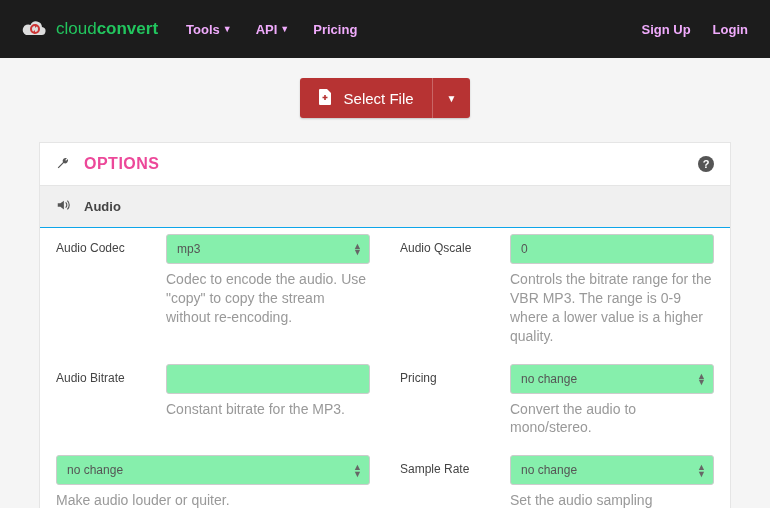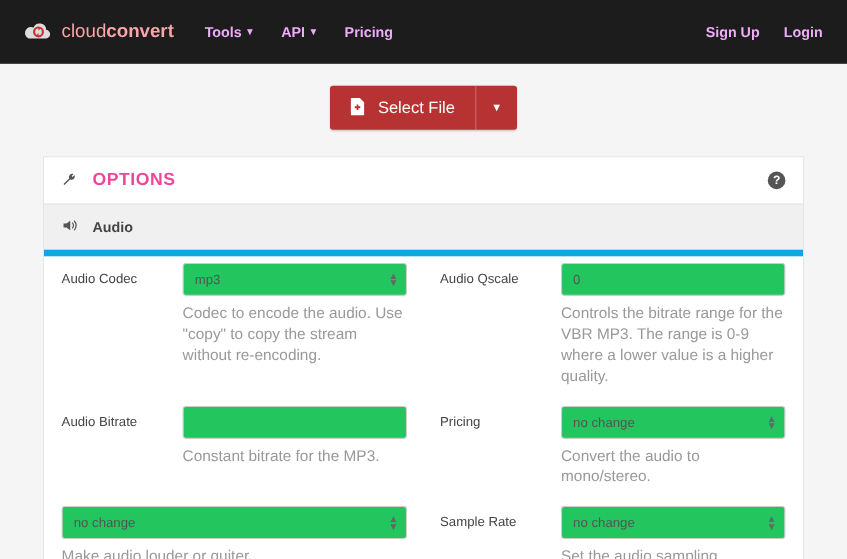--- a/index.html
+++ b/index.html
@@ -1,42 +1,42 @@
 <!DOCTYPE html>
 <html><head>
 <meta charset="utf-8">
 <style>
 * { box-sizing: border-box; margin: 0; padding: 0; }
 body { font-family: -apple-system, BlinkMacSystemFont, "Segoe UI", Arial, sans-serif; background: #f5f5f5; font-size: 13px; color: #333; }
 .navbar { background: #1c1c1c; height: 58px; display: flex; align-items: center; padding: 0 22px; justify-content: space-between; }
 .nav-left { display: flex; align-items: center; gap: 28px; }
-.logo { display: flex; align-items: center; gap: 8px; color: #fca5a5; font-size: 17px; }
+.logo { display: flex; align-items: center; gap: 8px; color: #22c55e; font-size: 17px; }
 .logo-icon { width: 26px; height: 20px; position: relative; }
 .logo svg { display:block; }
 .logo .thin { font-weight: 300; }
 .logo .bold { font-weight: 700; }
 .nav-links { display: flex; gap: 24px; }
 .nav-link { color: #f0abfc; font-size: 13px; font-weight: 600; cursor: pointer; display:flex; align-items:center; gap:3px;}
 .nav-right { display: flex; gap: 22px; }
 .select-file-wrap { display: flex; justify-content: center; padding: 20px 0 24px; }
 .select-file { background: #b73333; color: #fff; height: 40px; display: flex; align-items: center; border-radius: 3px; box-shadow: 0 1px 2px rgba(0,0,0,0.2); cursor:pointer;}
 .select-file-main { display: flex; align-items: center; gap: 12px; padding: 0 18px; }
 .select-file-caret { border-left: 1px solid rgba(255,255,255,0.25); padding: 0 14px; height: 100%; display:flex; align-items:center;}
 .container { max-width: 692px; margin: 0 auto; background: #fff; border: 1px solid #e5e5e5; }
 .section-header { display: flex; align-items: center; padding: 12px 16px; gap: 14px; }
 .section-header.main { justify-content: space-between; }
-.section-header.sub { background: #f0f0f0; border-top: 1px solid #e5e5e5; border-bottom: 6px solid #0ea5e9; }
+.section-header.sub { background: #f0f0f0; border-top: 1px solid #e5e5e5; border-bottom: 1px solid #0ea5e9; }
 .section-title { font-weight: 700; font-size: 16px; letter-spacing: 0.5px; color: #ec4899; }
 .sub-title { font-weight: 700; font-size: 13px; color: #444; }
 .help-icon { width: 16px; height: 16px; border-radius: 50%; background: #555; color: #fff; display:flex; align-items:center; justify-content:center; font-size:11px; font-weight:600; cursor:pointer;}
 .options-grid { display: grid; grid-template-columns: 1fr 1fr; gap: 0 30px; padding: 6px 16px 6px; }
 .field { margin-bottom: 18px; display:flex; }
 .field-label { width: 110px; padding-top: 7px; font-size: 12px; color: #444; flex-shrink:0;}
 .field-control { flex: 1; }
-.input, .select { width: 100%; height: 30px; border: 1px solid #ccc; border-radius: 3px; padding: 0 10px; font-size: 12px; color: #555; background: #22c55e; }
+.input, .select { width: 100%; height: 30px; border: 1px solid #ccc; border-radius: 3px; padding: 0 10px; font-size: 12px; color: #555; background: #86efac; }
 .select { appearance: none; position: relative; }
 .select-wrap { position: relative; }
 .select-caret { position: absolute; right: 8px; top: 50%; transform: translateY(-50%); pointer-events: none; font-size:9px; color:#666; line-height:0.7;}
 .help-text { font-size: 14px; color: #999; margin-top: 6px; line-height: 1.35; }
 </style>
 </head>
 <body>
 
 <div class="navbar">
   <div class="nav-left">

